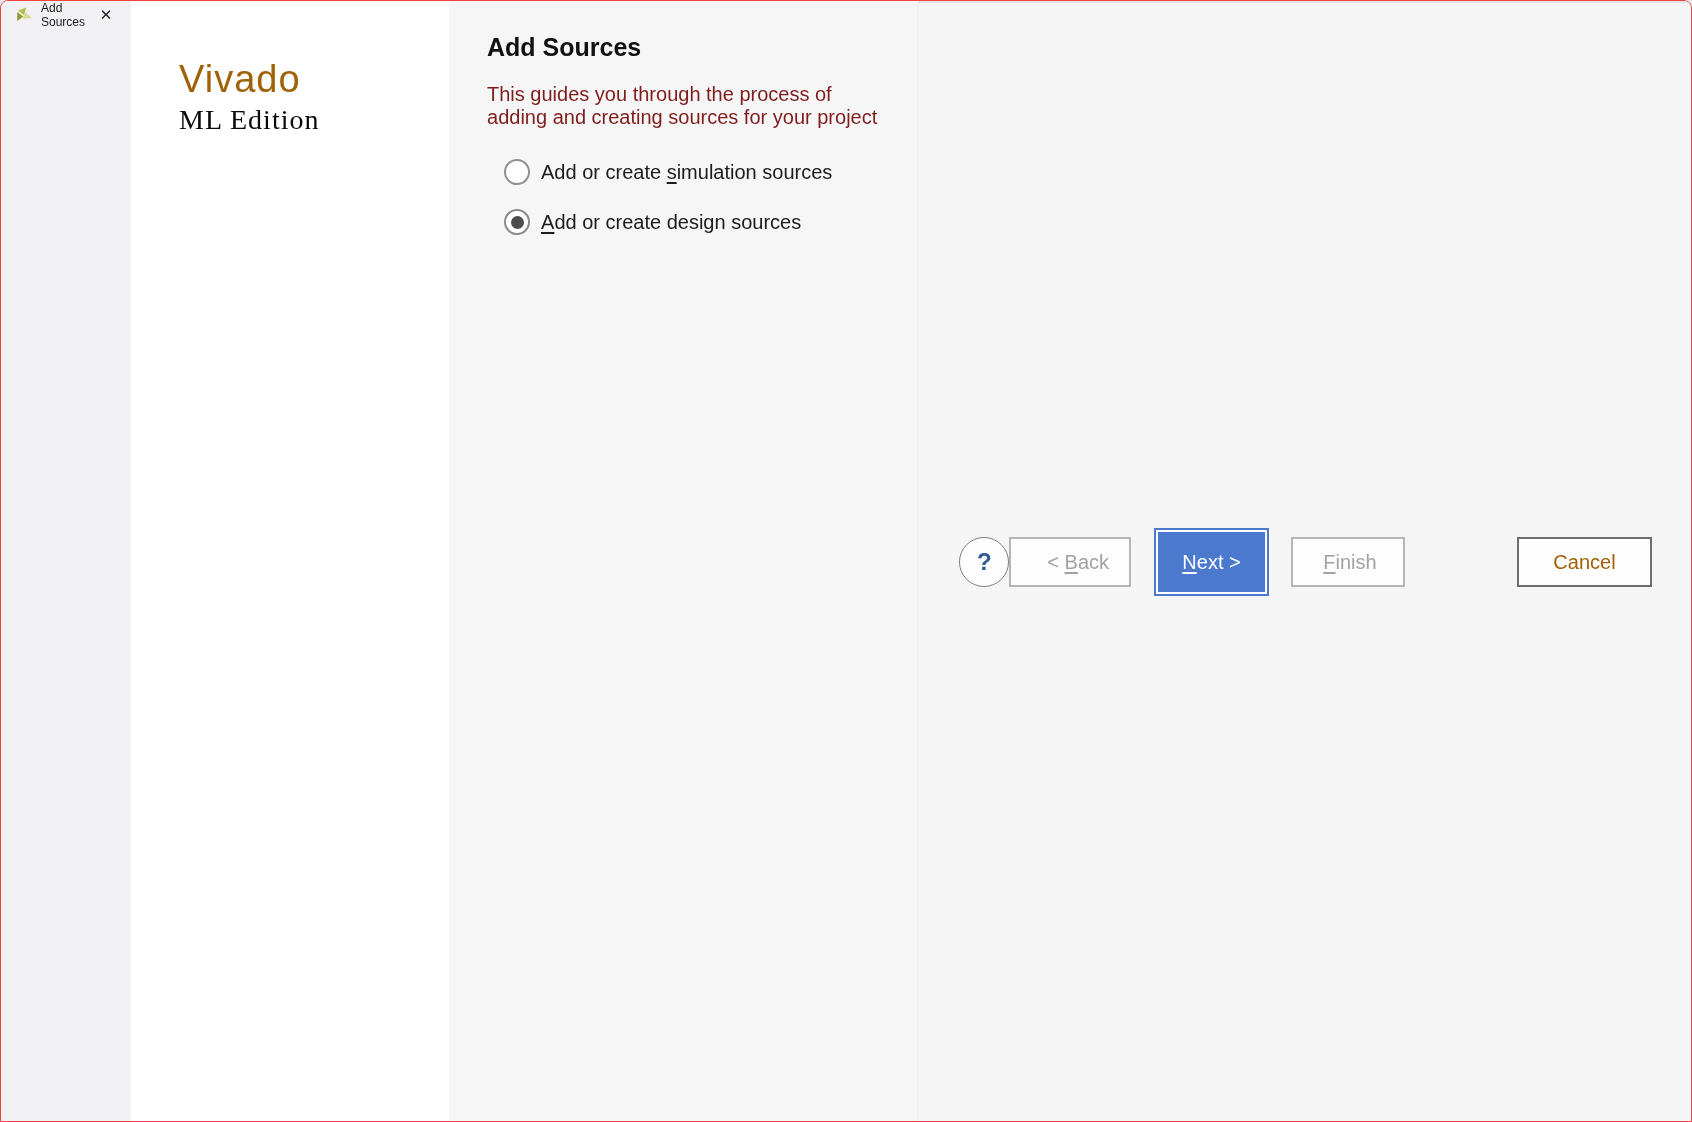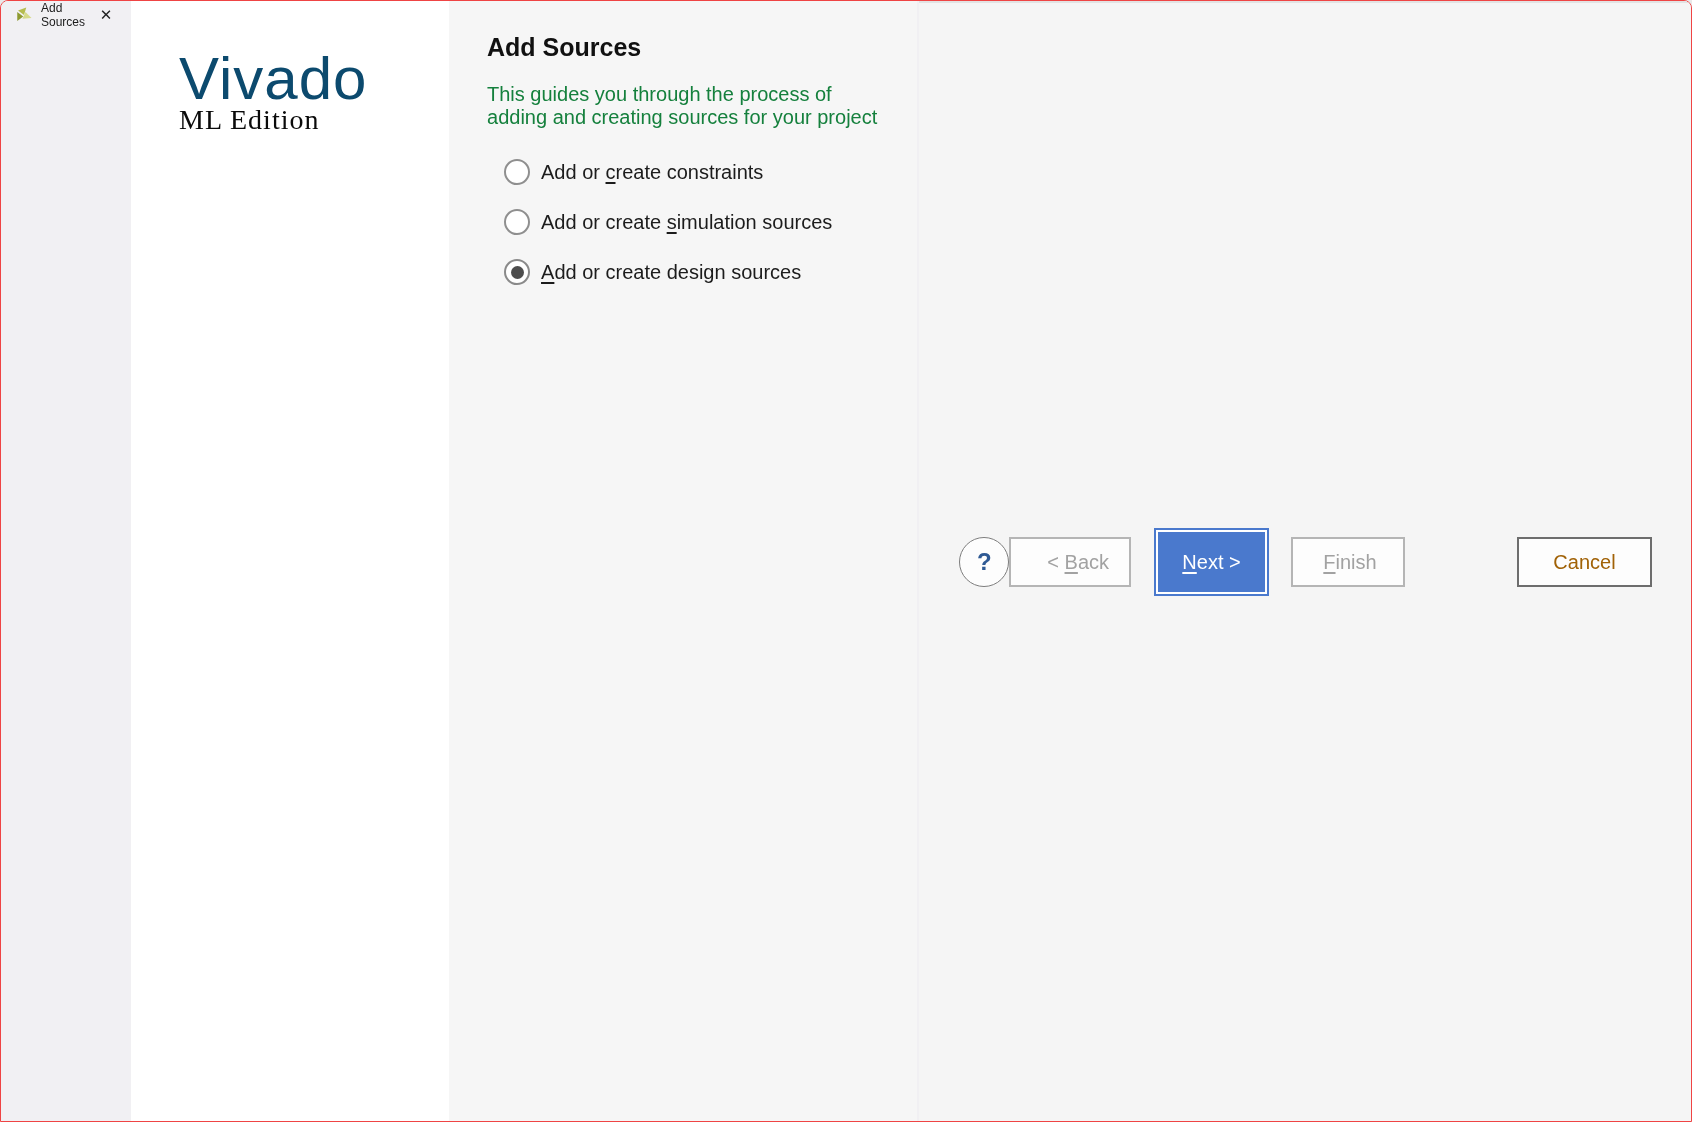--- a/index.html
+++ b/index.html
@@ -36,28 +36,28 @@
     padding: 42px 0 0 48px;
   }
   .brand-amd {
     display: flex; align-items: flex-start; color: #030303;
   }
   .brand-amd .amd-text {
     font-size: 67px; line-height: 56px; font-weight: bold;
     letter-spacing: 1px; font-stretch: condensed;
   }
   .brand-amd .amd-arrow { width: 55px; height: 55px; margin-left: 9px; margin-top: 1px; }
-  .brand-vivado { font-size: 60px; line-height: 48px; font-weight: 500; color: #0c4a6e; margin-top: 12px; letter-spacing: 1px; }
+  .brand-vivado { font-size: 38px; line-height: 48px; font-weight: 500; color: #a16207; margin-top: 12px; letter-spacing: 1px; }
   .brand-edition { font-size: 28px; line-height: 30px; font-weight: 400; color: #0a0a0a; margin-top: 2px; letter-spacing: 1px; font-family: Liberation Serif, serif; }
   .main {
     flex: 1 1 auto; background: #f6f6f6;
     padding: 32px 40px 0 38px;
   }
   .main h1 { font-size: 25px; font-weight: bold; color: #111; }
-  .main .desc { font-size: 20px; color: #15803d; margin-top: 21px; }
+  .main .desc { font-size: 20px; color: #7f1d1d; margin-top: 21px; }
   .options { margin-top: 30px; margin-left: 17px; }
   .radio-row { display: flex; align-items: center; height: 26px; margin-bottom: 24px; }
   .radio {
     width: 26px; height: 26px; border-radius: 50%;
     border: 2px solid #8f8f8f; background: #fff;
     display: flex; align-items: center; justify-content: center;
     flex: 0 0 26px;
   }
   .radio .dot { width: 13px; height: 13px; border-radius: 50%; background: transparent; }
   .radio-row.checked .radio { border-color: #8a8a8a; }
@@ -123,26 +123,20 @@
       <div class="brand-vivado">Vivado</div>
       <div class="brand-edition">ML Edition</div>
     </div>
 
     <div class="main">
       <h1>Add Sources</h1>
       <div class="desc">This guides you through the process of adding and creating sources for your project</div>
 
       <div class="options">
 
-        <div class="radio-row" id="radio-row-0">
-          <span class="radio">
-              <span class="dot"></span>
-            </span>
-          <span class="radio-label"><span>Add or </span><span class="mn">c</span><span>reate constraints</span></span>
-        </div>
 
         <div class="radio-row" id="radio-row-2">
           <span class="radio">
               <span class="dot"></span>
             </span>
           <span class="radio-label"><span>Add or create </span><span class="mn">s</span><span>imulation sources</span></span>
         </div>
 
         <div class="radio-row checked" id="radio-row-1">
           <span class="radio">

